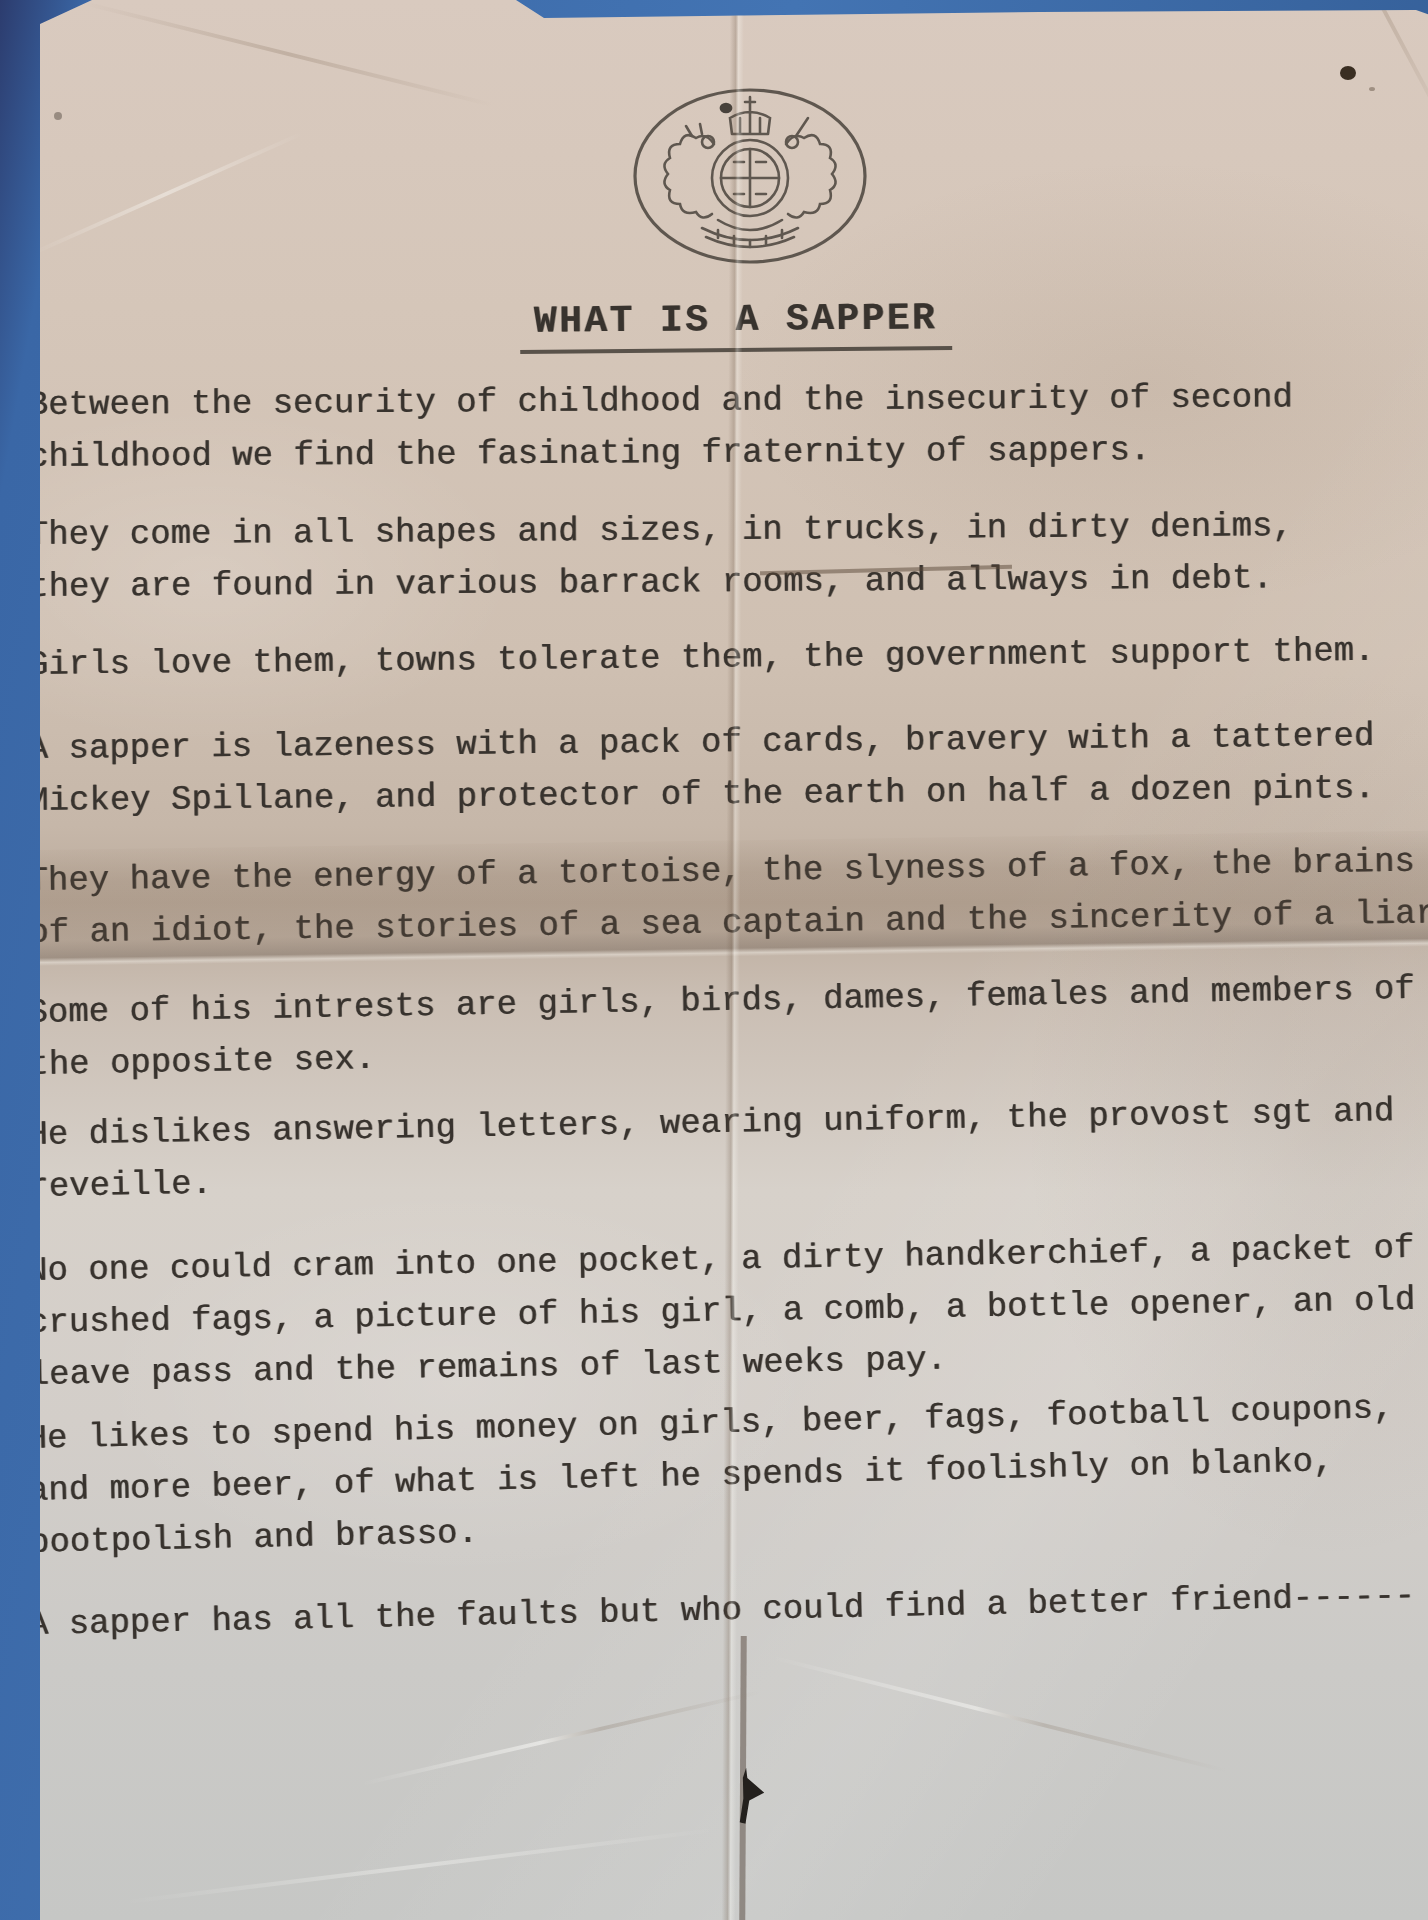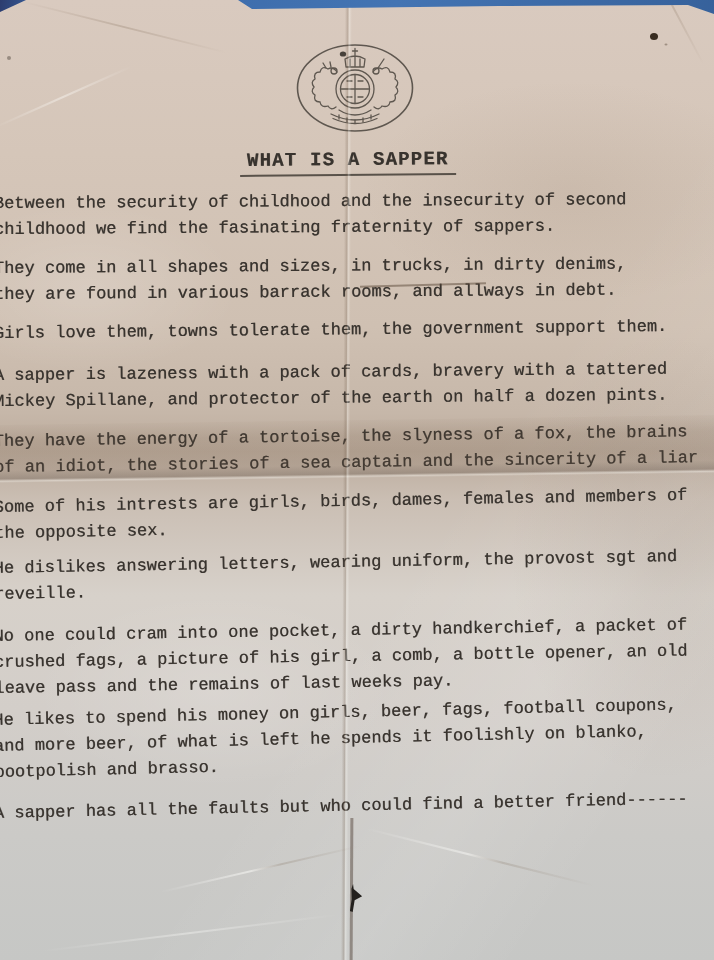--- a/index.html
+++ b/index.html
@@ -13,20 +13,21 @@
   .paper{
     position:absolute;inset:0;
     clip-path:polygon(0 12px,26px 0,238px 0,252px 9px,500px 6px,688px 5px,714px 14px,714px 100%,0 100%);
     background:
       radial-gradient(220px 120px at 12% 30%, rgba(255,255,255,.16), transparent 70%),
       radial-gradient(300px 160px at 80% 20%, rgba(120,95,70,.10), transparent 70%),
       radial-gradient(260px 140px at 30% 72%, rgba(255,255,255,.14), transparent 70%),
       radial-gradient(220px 320px at 93% 58%, rgba(110,90,75,.10), transparent 70%),
       linear-gradient(125deg, transparent 58%, rgba(255,255,255,.10) 74%, transparent 86%),
       linear-gradient(180deg,#d9cabf 0%,#d5c6b9 16%,#cfc0b2 34%,#c6b7a9 43%,#bbab9c 47%,#cabeb3 52%,#d7d1ca 62%,#d3cec9 74%,#cbcac7 87%,#c6c7c5 100%);
+    margin-left: 20px;
   }
   
   .ink{color:#38332e;text-shadow:.35px 0 0 rgba(56,51,46,.5),-.3px 0 0 rgba(56,51,46,.3);}
   .doc-title{
     position:absolute;top:149px;left:240px;
     font-size:19px;letter-spacing:1.2px;font-weight:bold;
     padding:0 7px 3px 7px;border-bottom:2px solid rgba(58,52,46,.8);
     transform:rotate(-.5deg);white-space:nowrap;
   }
   .content{position:absolute;top:191px;left:-6px;width:740px;font-size:17px;}

